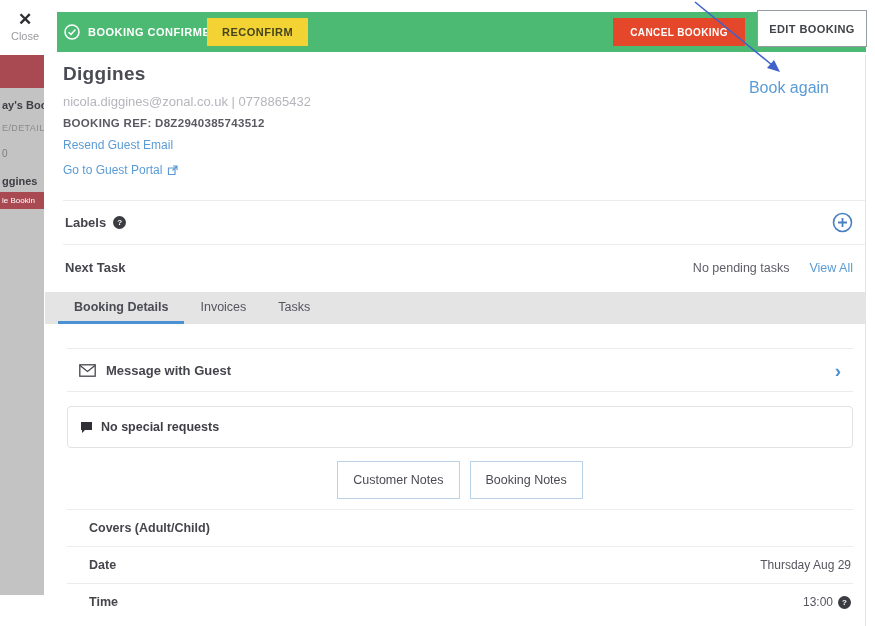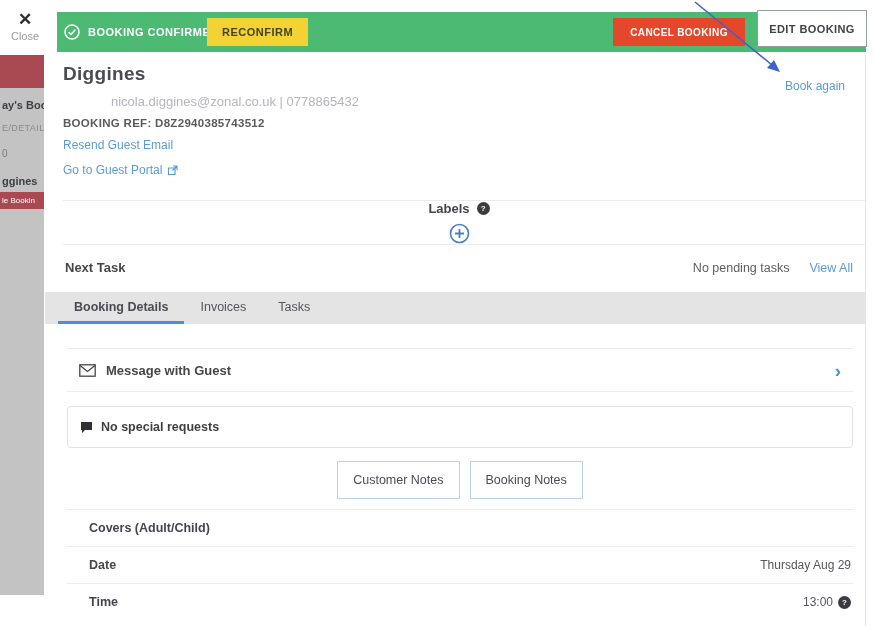--- a/index.html
+++ b/index.html
@@ -38,31 +38,31 @@
                 border:none; color:#fff; font-size:10px; font-weight:700; letter-spacing:.4px; cursor:pointer;
                 font-family:"Liberation Sans", sans-serif; }
   .btn-edit { position:absolute; left:757px; top:10px; width:110px; height:37px; background:#fff;
               border:1px solid #969ba1; color:#3f4246; font-size:11px; font-weight:700; letter-spacing:.4px;
               cursor:pointer; z-index:4; font-family:"Liberation Sans", sans-serif; }
   .arrow-annotation { position:absolute; left:690px; top:0; width:100px; height:80px; z-index:6; pointer-events:none; }
 
   
   .guest-header { position:relative; padding:6px 0 22px; }
   .guest-name { font-size:19px; font-weight:600; color:#4b4b55; letter-spacing:.3px; margin:2px 0 9px; }
-  .guest-contact { font-size:13px; color:#b5b5bc; margin-bottom:8px;margin-left:48px; }
+  .guest-contact { font-size:13px; color:#b5b5bc; margin-bottom:8px; }
   .guest-ref { font-size:11.5px; font-weight:600; color:#5a5a62; letter-spacing:.3px; margin-bottom:9px; }
   .link { color:#5b9bd5; font-size:12px; text-decoration:none; cursor:pointer; }
   .resend-link { display:block; margin-bottom:8px; }
   .portal-link { display:inline-flex; align-items:center; gap:5px;text-align:center; }
-  .book-again { position:absolute; right:20px; top:24px; font-size:12px; }
+  .book-again { position:absolute; right:36px; top:24px; font-size:16px; }
 
   
   .hrow { border-top:1px solid #ececec; display:flex; align-items:center; justify-content:space-between; padding:0 12px 0 2px; }
   .hrow .row-title { font-size:13px; font-weight:600; color:#45454c; }
-  .labels-row { height:44px;flex-direction:column; }
+  .labels-row { height:44px; }
   .labels-left { display:flex; align-items:center; gap:7px; }
   .help-icon { display:inline-flex; align-items:center; justify-content:center; width:13px; height:13px;
                border-radius:50%; background:#3b3b42; color:#fff; font-size:8px; font-weight:700; }
   .plus-icon { cursor:pointer; display:flex; }
   .next-task-row { height:46px; }
   .next-task-right { display:flex; align-items:center; gap:20px; }
   .pending-text { font-size:12.5px; color:#5d5d66; }
   .view-all { font-size:12.5px; }
 
   

